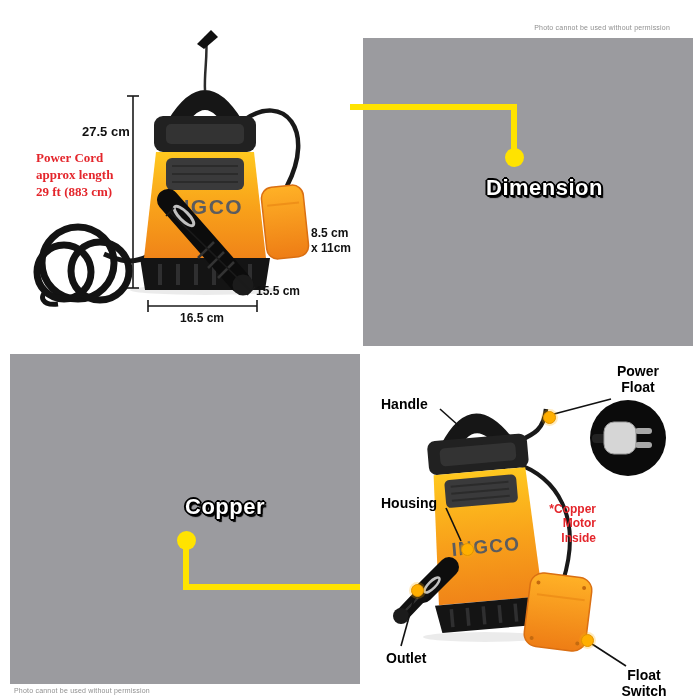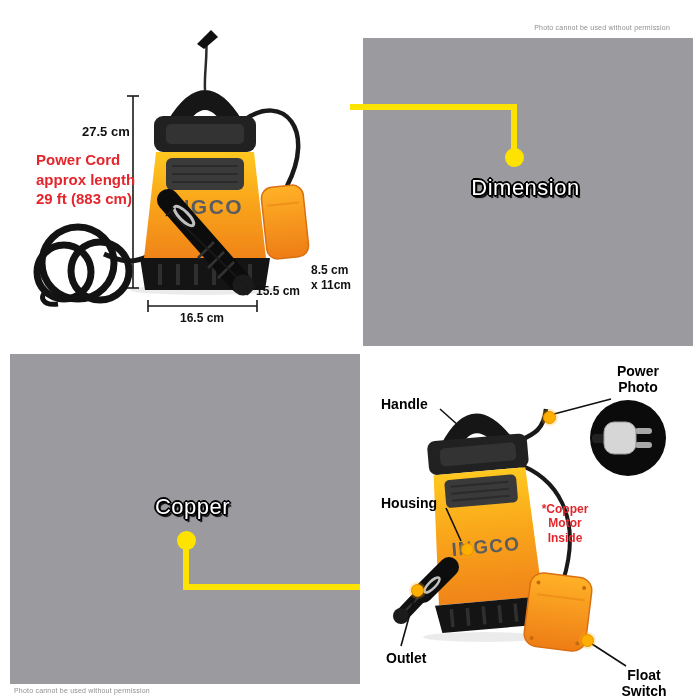--- a/index.html
+++ b/index.html
@@ -5,31 +5,31 @@
   html,body{margin:0;padding:0;background:#fff;}
   .canvas{
     position:relative;width:700px;height:700px;overflow:hidden;background:#fff;
     font-family:"Liberation Sans", sans-serif;
   }
   .panel{position:absolute;background:#9b9b9f;}
   .watermark{position:absolute;font-size:7px;color:#8f8f8f;letter-spacing:.2px;}
   .yellow-line{position:absolute;background:#ffe300;}
   .yellow-dot{position:absolute;width:19px;height:19px;border-radius:50%;background:#ffe300;}
   .section-title{
-    position:absolute;font-size:22px;font-weight:normal;color:#fff;text-align:center;
+    position:absolute;font-size:22px;font-weight:bold;color:#fff;text-align:right;
     letter-spacing:.5px;
     text-shadow:-1px -1px 0 #000,1px -1px 0 #000,-1px 1px 0 #000,1px 1px 0 #000,
                 -2px 0 0 #000,2px 0 0 #000,0 -2px 0 #000,0 2px 0 #000,2px 3px 1px #000;
   }
   .dim-label{position:absolute;font-weight:bold;font-size:12px;color:#111;line-height:1.25;white-space:pre-line;}
   .dim-label.big{font-size:13px;}
-  .note-red{position:absolute;font-weight:bold;font-size:15px;color:#e4262c;line-height:1.3;white-space:pre-line;}
+  .note-red{position:absolute;font-weight:bold;font-size:13px;color:#e4262c;line-height:1.3;white-space:pre-line;font-family:Liberation Serif, serif;}
   .part-label{position:absolute;font-weight:bold;font-size:14px;color:#000;line-height:1.15;white-space:pre-line;}
   .part-label.center{text-align:center;}
-  .copper-note{position:absolute;font-weight:bold;font-size:12px;color:#e4262c;line-height:1.2;white-space:pre-line;text-align:center;}
+  .copper-note{position:absolute;font-weight:bold;font-size:12px;color:#e4262c;line-height:1.2;white-space:pre-line;text-align:right;}
   .marker-dot{
     position:absolute;width:13px;height:13px;border-radius:50%;
     background:#ffaf00;border:1px solid #e29400;box-sizing:border-box;
     box-shadow:0 0 0 2px rgba(255,175,0,.25);
   }
   svg{position:absolute;display:block;}
 </style>
 </head>
 <body>
 
@@ -111,21 +111,21 @@
       <line x1="170" y1="212" x2="251" y2="291"></line>
       <line x1="166" y1="216" x2="174" y2="208"></line>
       <line x1="247" y1="295" x2="255" y2="287"></line>
     </g>
   </svg>
 
   <div class="dim-label big" style="left:82px;top:80px;margin-top:44px;">27.5 cm</div>
   <div class="note-red" style="left:36px;top:150px;width:104px;">Power Cord
 approx length
 29 ft (883 cm)</div>
-  <div class="dim-label" style="left:311px;top:226px;margin-top:37px;">8.5 cm
+  <div class="dim-label" style="left:311px;top:226px;">8.5 cm
 x 11cm</div>
   <div class="dim-label" style="left:256px;top:284px;">15.5 cm</div>
   <div class="dim-label" style="left:180px;top:311px;">16.5 cm</div>
 
   <div class="yellow-line" style="left:350px;top:104px;width:167px;height:6px;"></div>
   <div class="yellow-line" style="left:511px;top:104px;width:6px;height:48px;"></div>
   <div class="yellow-dot" style="left:505px;top:148px;"></div>
   <div class="section-title" style="left:448px;top:175px;width:155px;">Dimension</div>
 
   <div class="section-title" style="left:120px;top:494px;width:145px;">Copper</div>
@@ -206,20 +206,20 @@
 
   <div class="marker-dot" style="left:543px;top:411px;"></div>
   <div class="marker-dot" style="left:461px;top:543px;"></div>
   <div class="marker-dot" style="left:411px;top:584px;"></div>
   <div class="marker-dot" style="left:581px;top:634px;"></div>
 
   <div class="part-label" style="left:381px;top:396px;">Handle</div>
   <div class="part-label" style="left:381px;top:495px;">Housing</div>
   <div class="part-label" style="left:386px;top:650px;">Outlet</div>
   <div class="part-label center" style="left:606px;top:363px;width:64px;">Power
-Photo</div>
+Float</div>
   <div class="copper-note" style="left:534px;top:502px;width:62px;">*Copper
 Motor
 Inside</div>
   <div class="part-label center" style="left:612px;top:667px;width:64px;">Float
 Switch</div>
 
 </div>
 
 </body></html>

